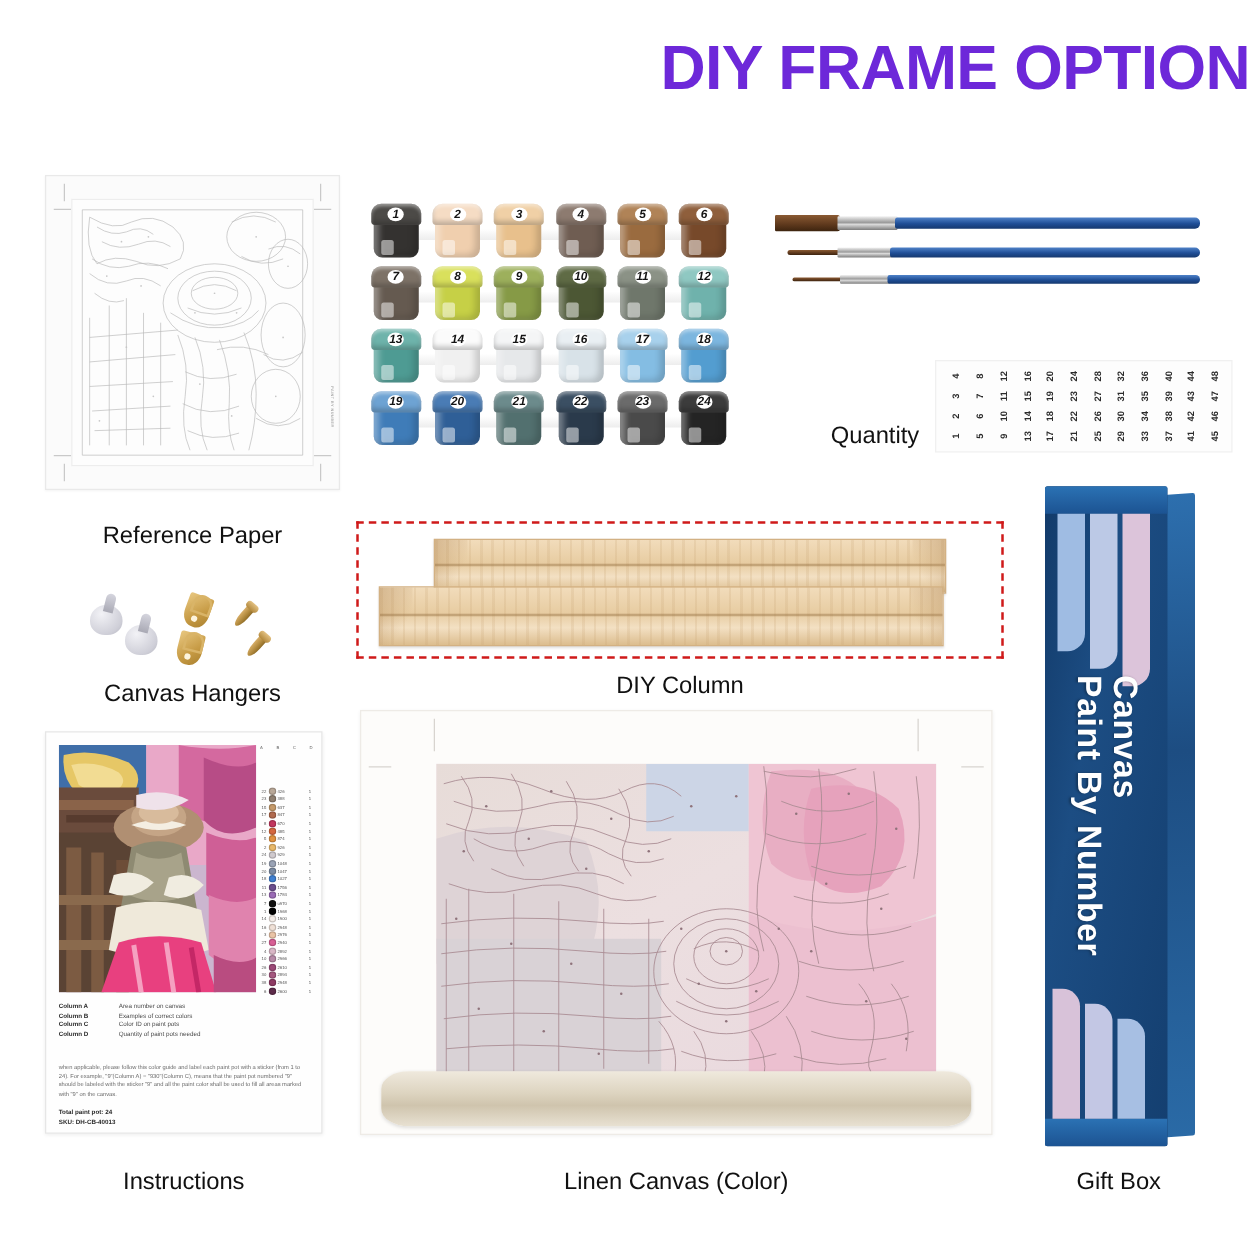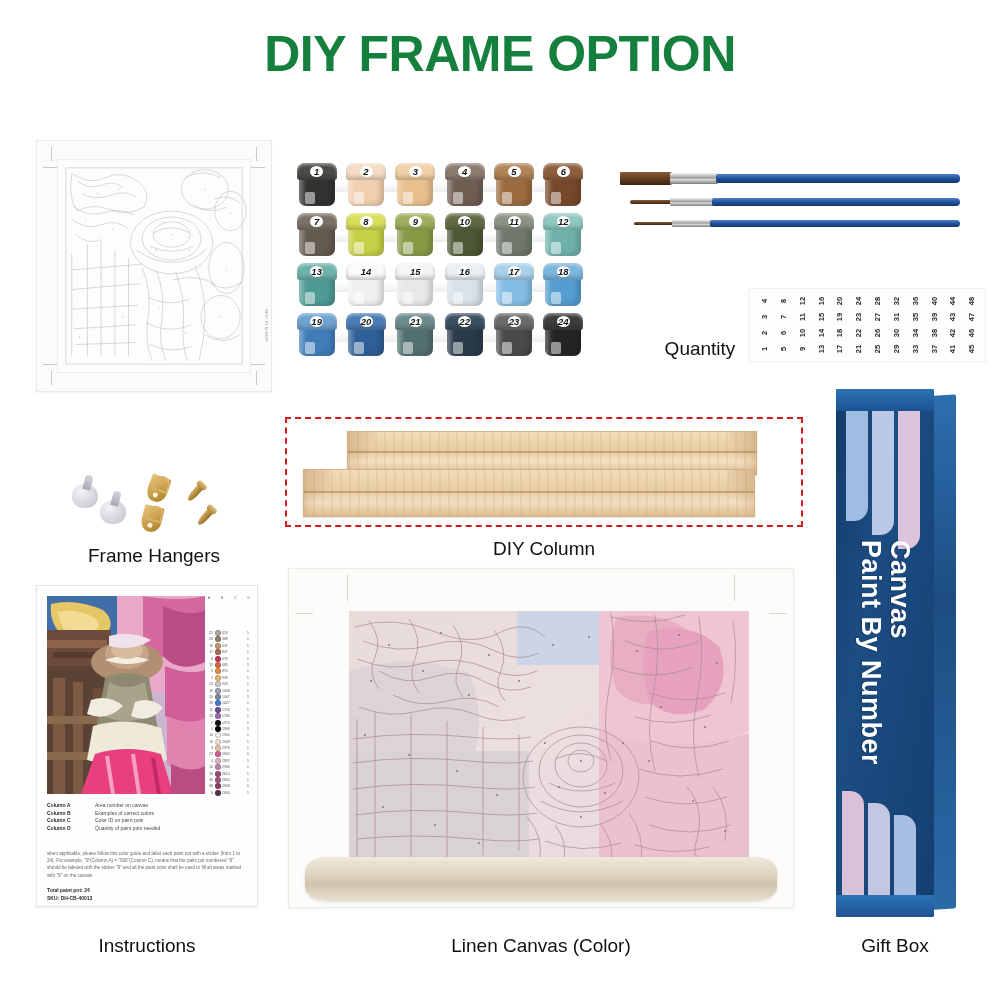--- a/index.html
+++ b/index.html
@@ -11,23 +11,23 @@
     color:#1a1a1a;
     position:relative;
     overflow:hidden;
   }
   .stage { position:relative; width:1000px; height:1000px; }
   .abs { position:absolute; }
 
   
   #page-title {
     position:absolute; top:25px; left:0; width:1000px;
-    text-align:center;
+    text-align:right;
     font-size:50px; font-weight:bold; letter-spacing:-0.5px;
-    color:#15803d;
+    color:#6d28d9;
   }
   #page-subtitle {
     position:absolute; top:90px; left:0; width:1000px;
     text-align:center;
     font-size:21px; font-weight:bold; letter-spacing:0.2px;
     color:#1b1b1b;
   }
 
   
   .caption {
@@ -357,20 +357,21 @@
             <circle cx="104" cy="150" r="0.7"></circle>
           <circle cx="130" cy="176" r="0.7"></circle>
             <circle cx="44" cy="120" r="0.7"></circle>
           <circle cx="66" cy="160" r="0.7"></circle>
             <circle cx="22" cy="180" r="0.7"></circle>
         </g>
       </svg>
     </div>
     <div class="ref-side">PAINT BY NUMBER</div>
   </div>
+  <div class="caption" style="left:36px; top:418px; width:236px;">Reference Paper</div>
 
   <div class="abs" id="acrylic-paints">
       <div class="pot-row" style="top: 0px;">
         <div class="pot-rail"></div>
         <div class="pot" style="left: 4.66667px; top: 0px;">
           <div class="pot-body" style="background: rgb(52, 50, 48);"></div>
           <div class="pot-lid" style="background: rgb(76, 74, 71);"></div>
           <div class="pot-num">
             <span>1</span>
           </div>
@@ -621,21 +622,21 @@
   <div class="caption" style="left:640px; top:338px; width:120px;">Quantity</div>
 
   <div class="abs" id="frame-hangers">
     <div class="hook" style="left:2px; top:14px;"></div>
     <div class="hook" style="left:30px; top:30px;"></div>
     <div class="dring" style="left:78px; top:6px; transform:rotate(20deg);"></div>
     <div class="dring" style="left:72px; top:36px; transform:rotate(14deg);"></div>
     <div class="screw" style="left:122px; top:12px; transform:rotate(42deg);"></div>
     <div class="screw" style="left:132px; top:36px; transform:rotate(42deg);"></div>
   </div>
-  <div class="caption" style="left:36px; top:545px; width:236px;">Frame Hangers</div>
+  <div class="caption" style="left:36px; top:545px; width:236px;">Canvas Hangers</div>
 
   <div class="abs" id="diy-frame">
     <div class="bar" style="left:60px; top:12px; width:410px; height:44px;">
       <div class="bar-miter-l"></div>
         <div class="bar-groove"></div>
         <div class="bar-miter-r"></div>
     </div>
     <div class="bar" style="left:16px; top:50px; width:452px; height:48px;">
       <div class="bar-miter-l"></div>
         <div class="bar-groove"></div>

